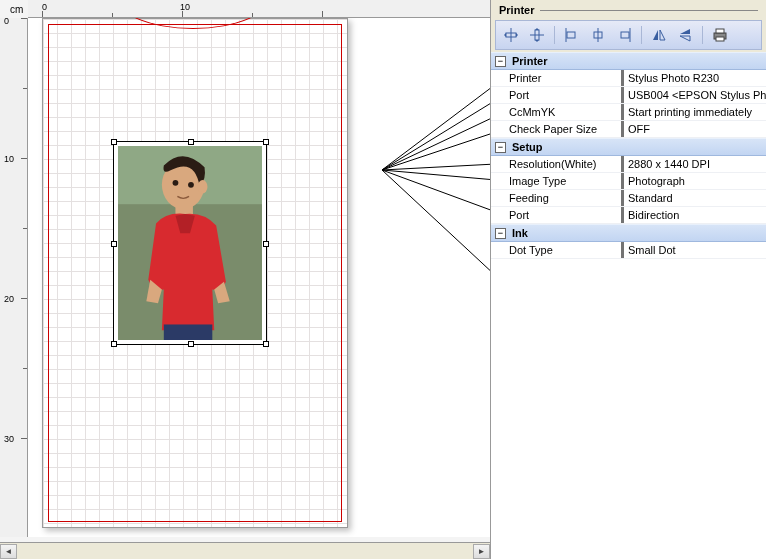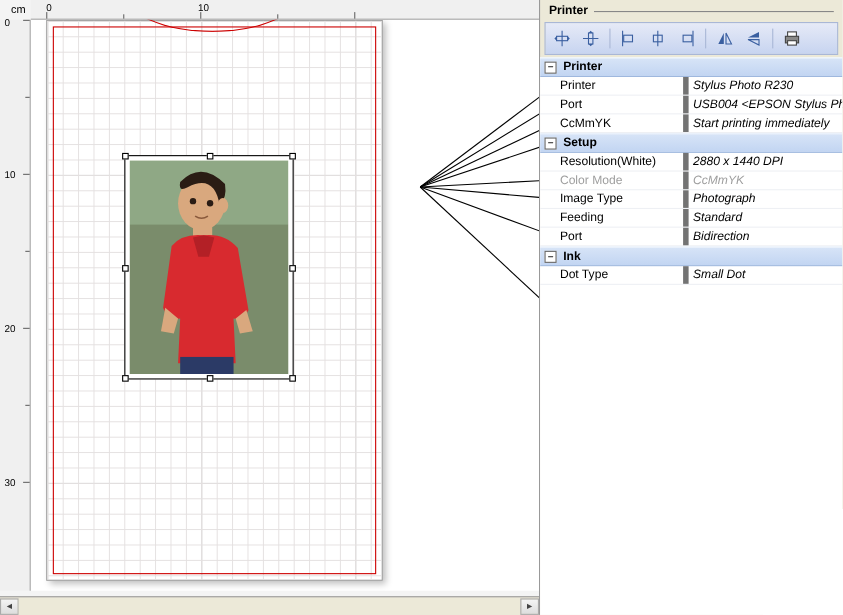--- a/index.html
+++ b/index.html
@@ -239,27 +239,26 @@
 .prop-label {
   width: 130px;
   padding-left: 18px;
   color: #000;
 }
 .prop-label.disabled { color: #9e9e9e; }
 .prop-value {
   flex: 1;
   padding-left: 4px;
   color: #000;
-  border-left: 5px solid #737373;
+  border-left: 3px solid #737373;
   height: 100%;
   display: flex;
   align-items: center;
   overflow: hidden;
   white-space: nowrap;
-  font-style: italic;
 }
 .prop-value.disabled { color: #9e9e9e; }
 .blank { flex: 1; background: #fff; }
 </style>
 </head>
 <body>
 
 <div class="canvas-area">
   <div class="unit-label">cm</div>
 
@@ -421,34 +420,34 @@
       <div class="prop-value">Stylus Photo R230</div>
     </div>
     <div class="prop-row">
       <div class="prop-label">Port</div>
       <div class="prop-value">USB004  &lt;EPSON Stylus Ph</div>
     </div>
     <div class="prop-row">
       <div class="prop-label">CcMmYK</div>
       <div class="prop-value">Start printing immediately</div>
     </div>
+    <div class="prop-row">
+      <div class="prop-label">Check Paper Size</div>
+      <div class="prop-value">OFF</div>
+    </div>
 
     <div class="prop-group-header">
       <span class="expand">−</span>
       <span>Setup</span>
     </div>
     <div class="prop-row">
       <div class="prop-label">Resolution(White)</div>
       <div class="prop-value">2880 x 1440 DPI</div>
     </div>
     <div class="prop-row">
-      <div class="prop-label disabled">Color Mode</div>
-      <div class="prop-value disabled">CcMmYK</div>
-    </div>
-    <div class="prop-row">
       <div class="prop-label">Image Type</div>
       <div class="prop-value">Photograph</div>
     </div>
     <div class="prop-row">
       <div class="prop-label">Feeding</div>
       <div class="prop-value">Standard</div>
     </div>
     <div class="prop-row">
       <div class="prop-label">Port</div>
       <div class="prop-value">Bidirection</div>

